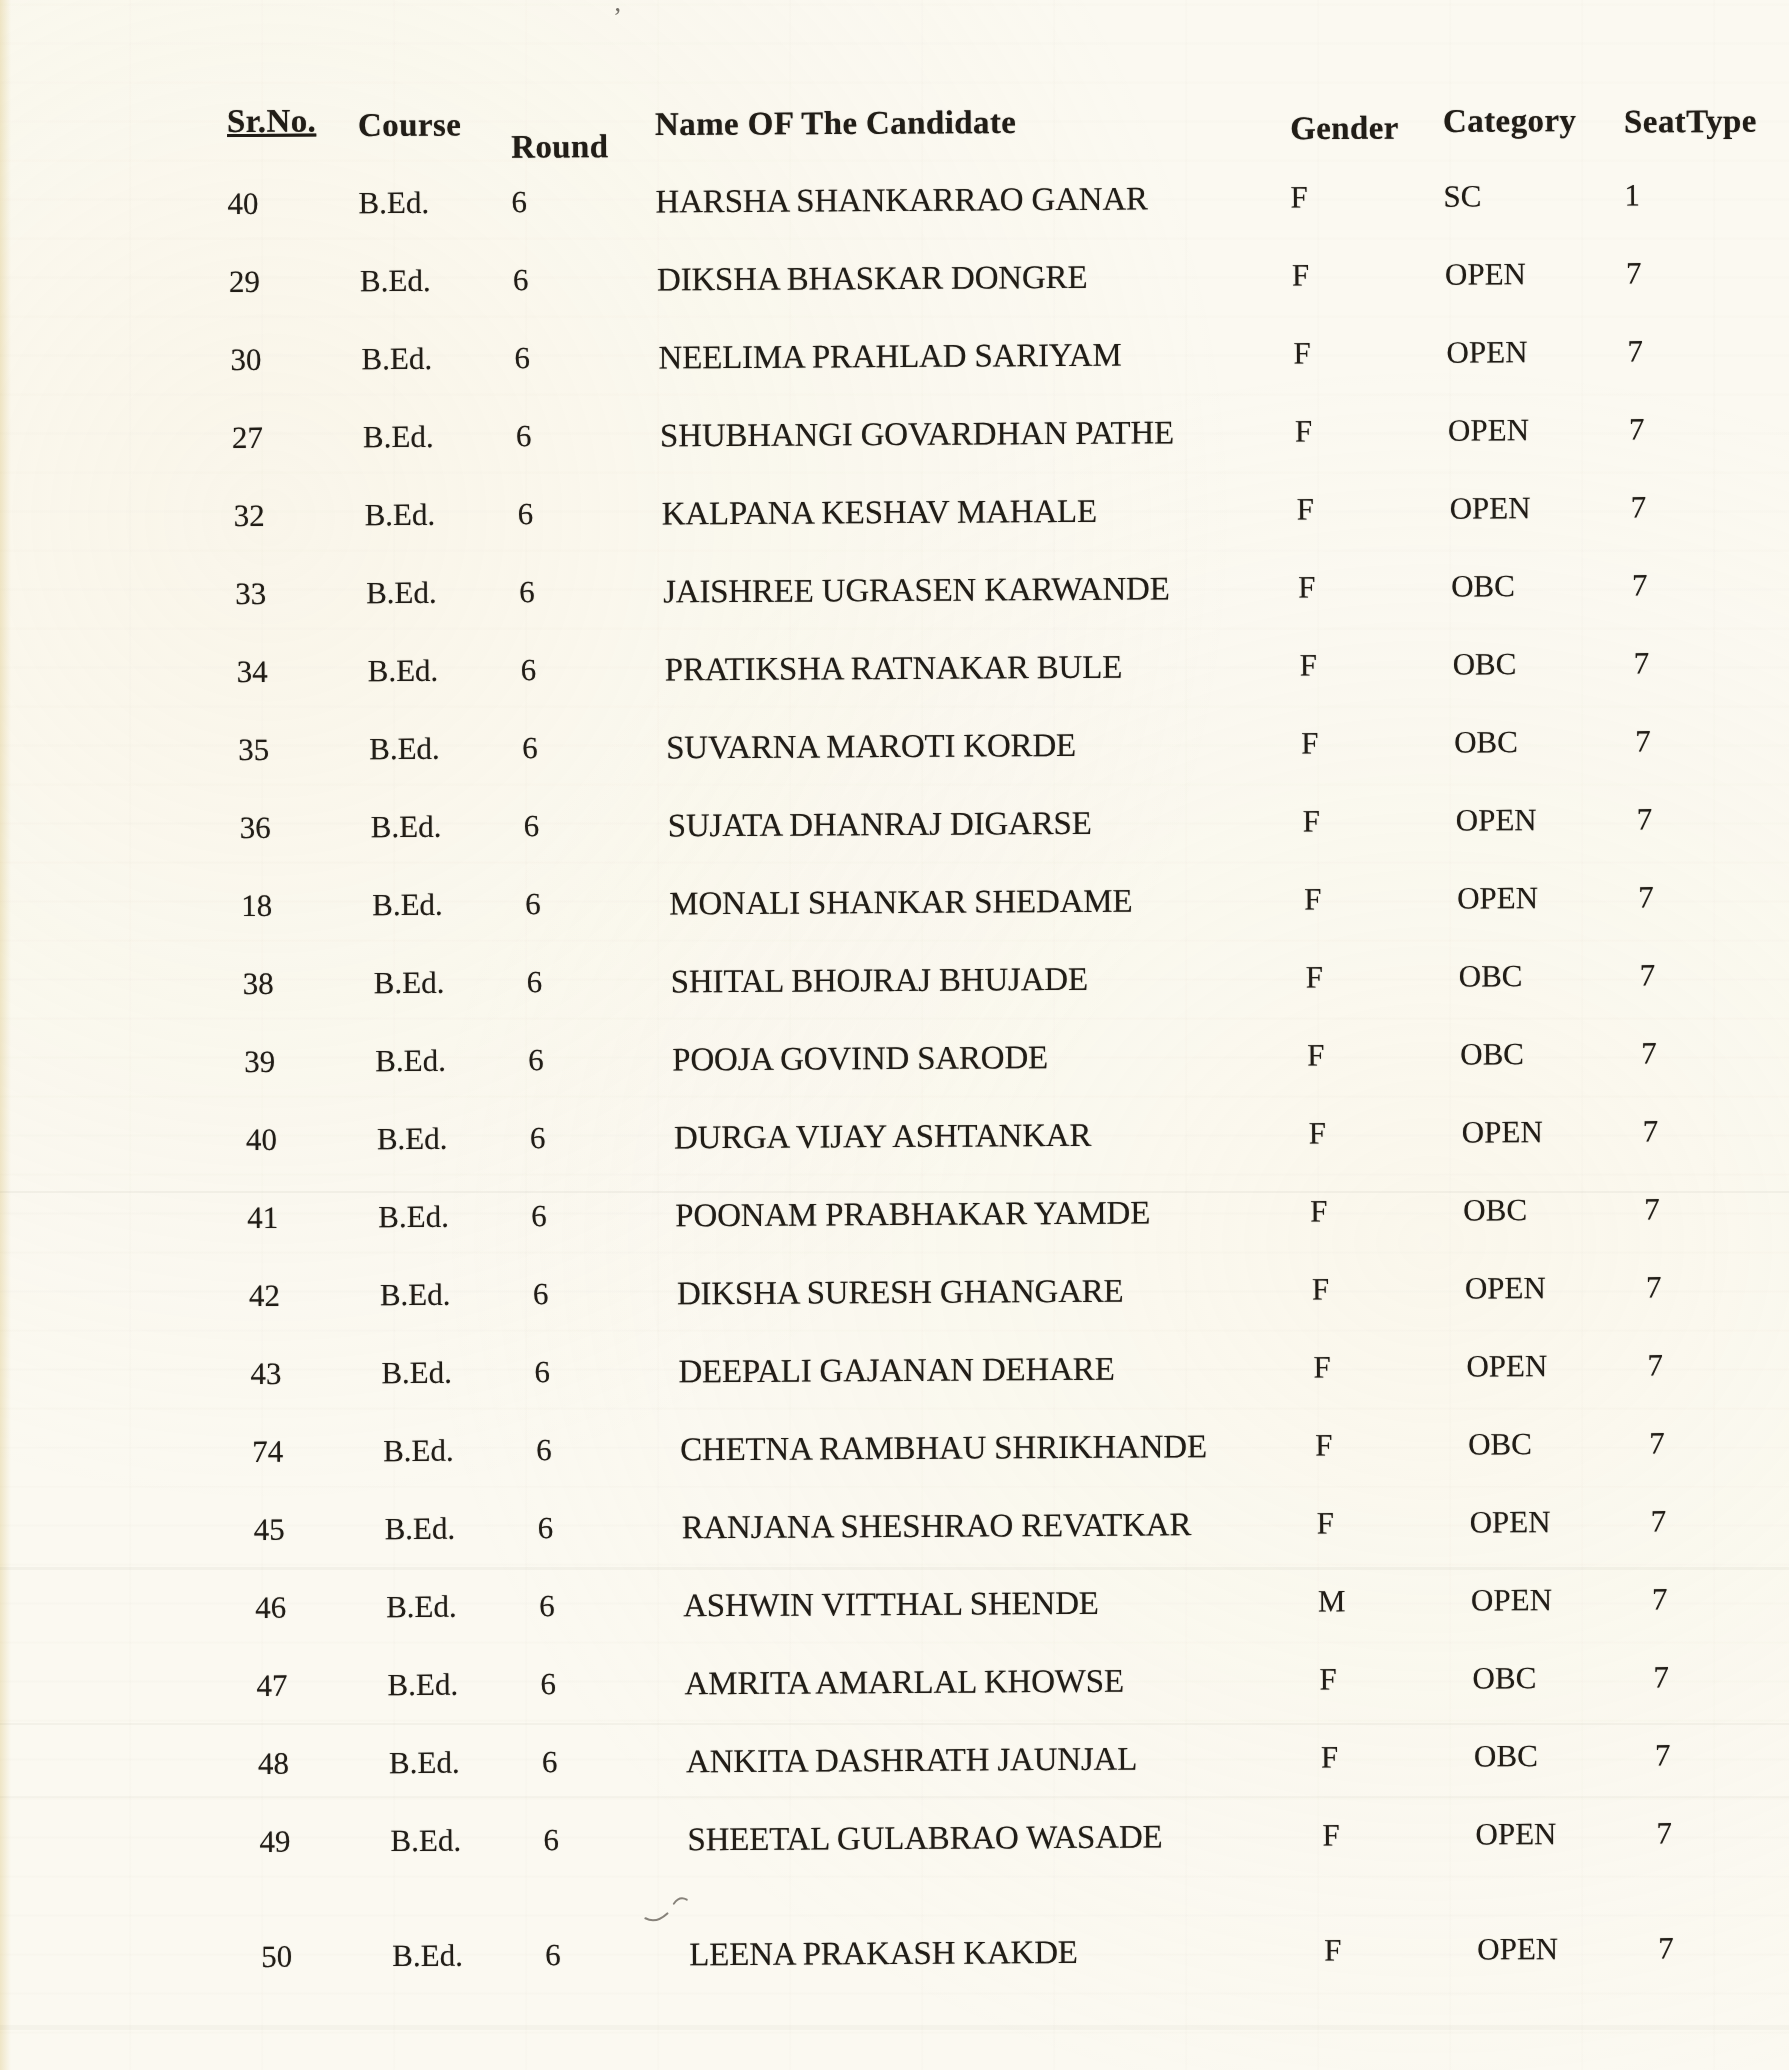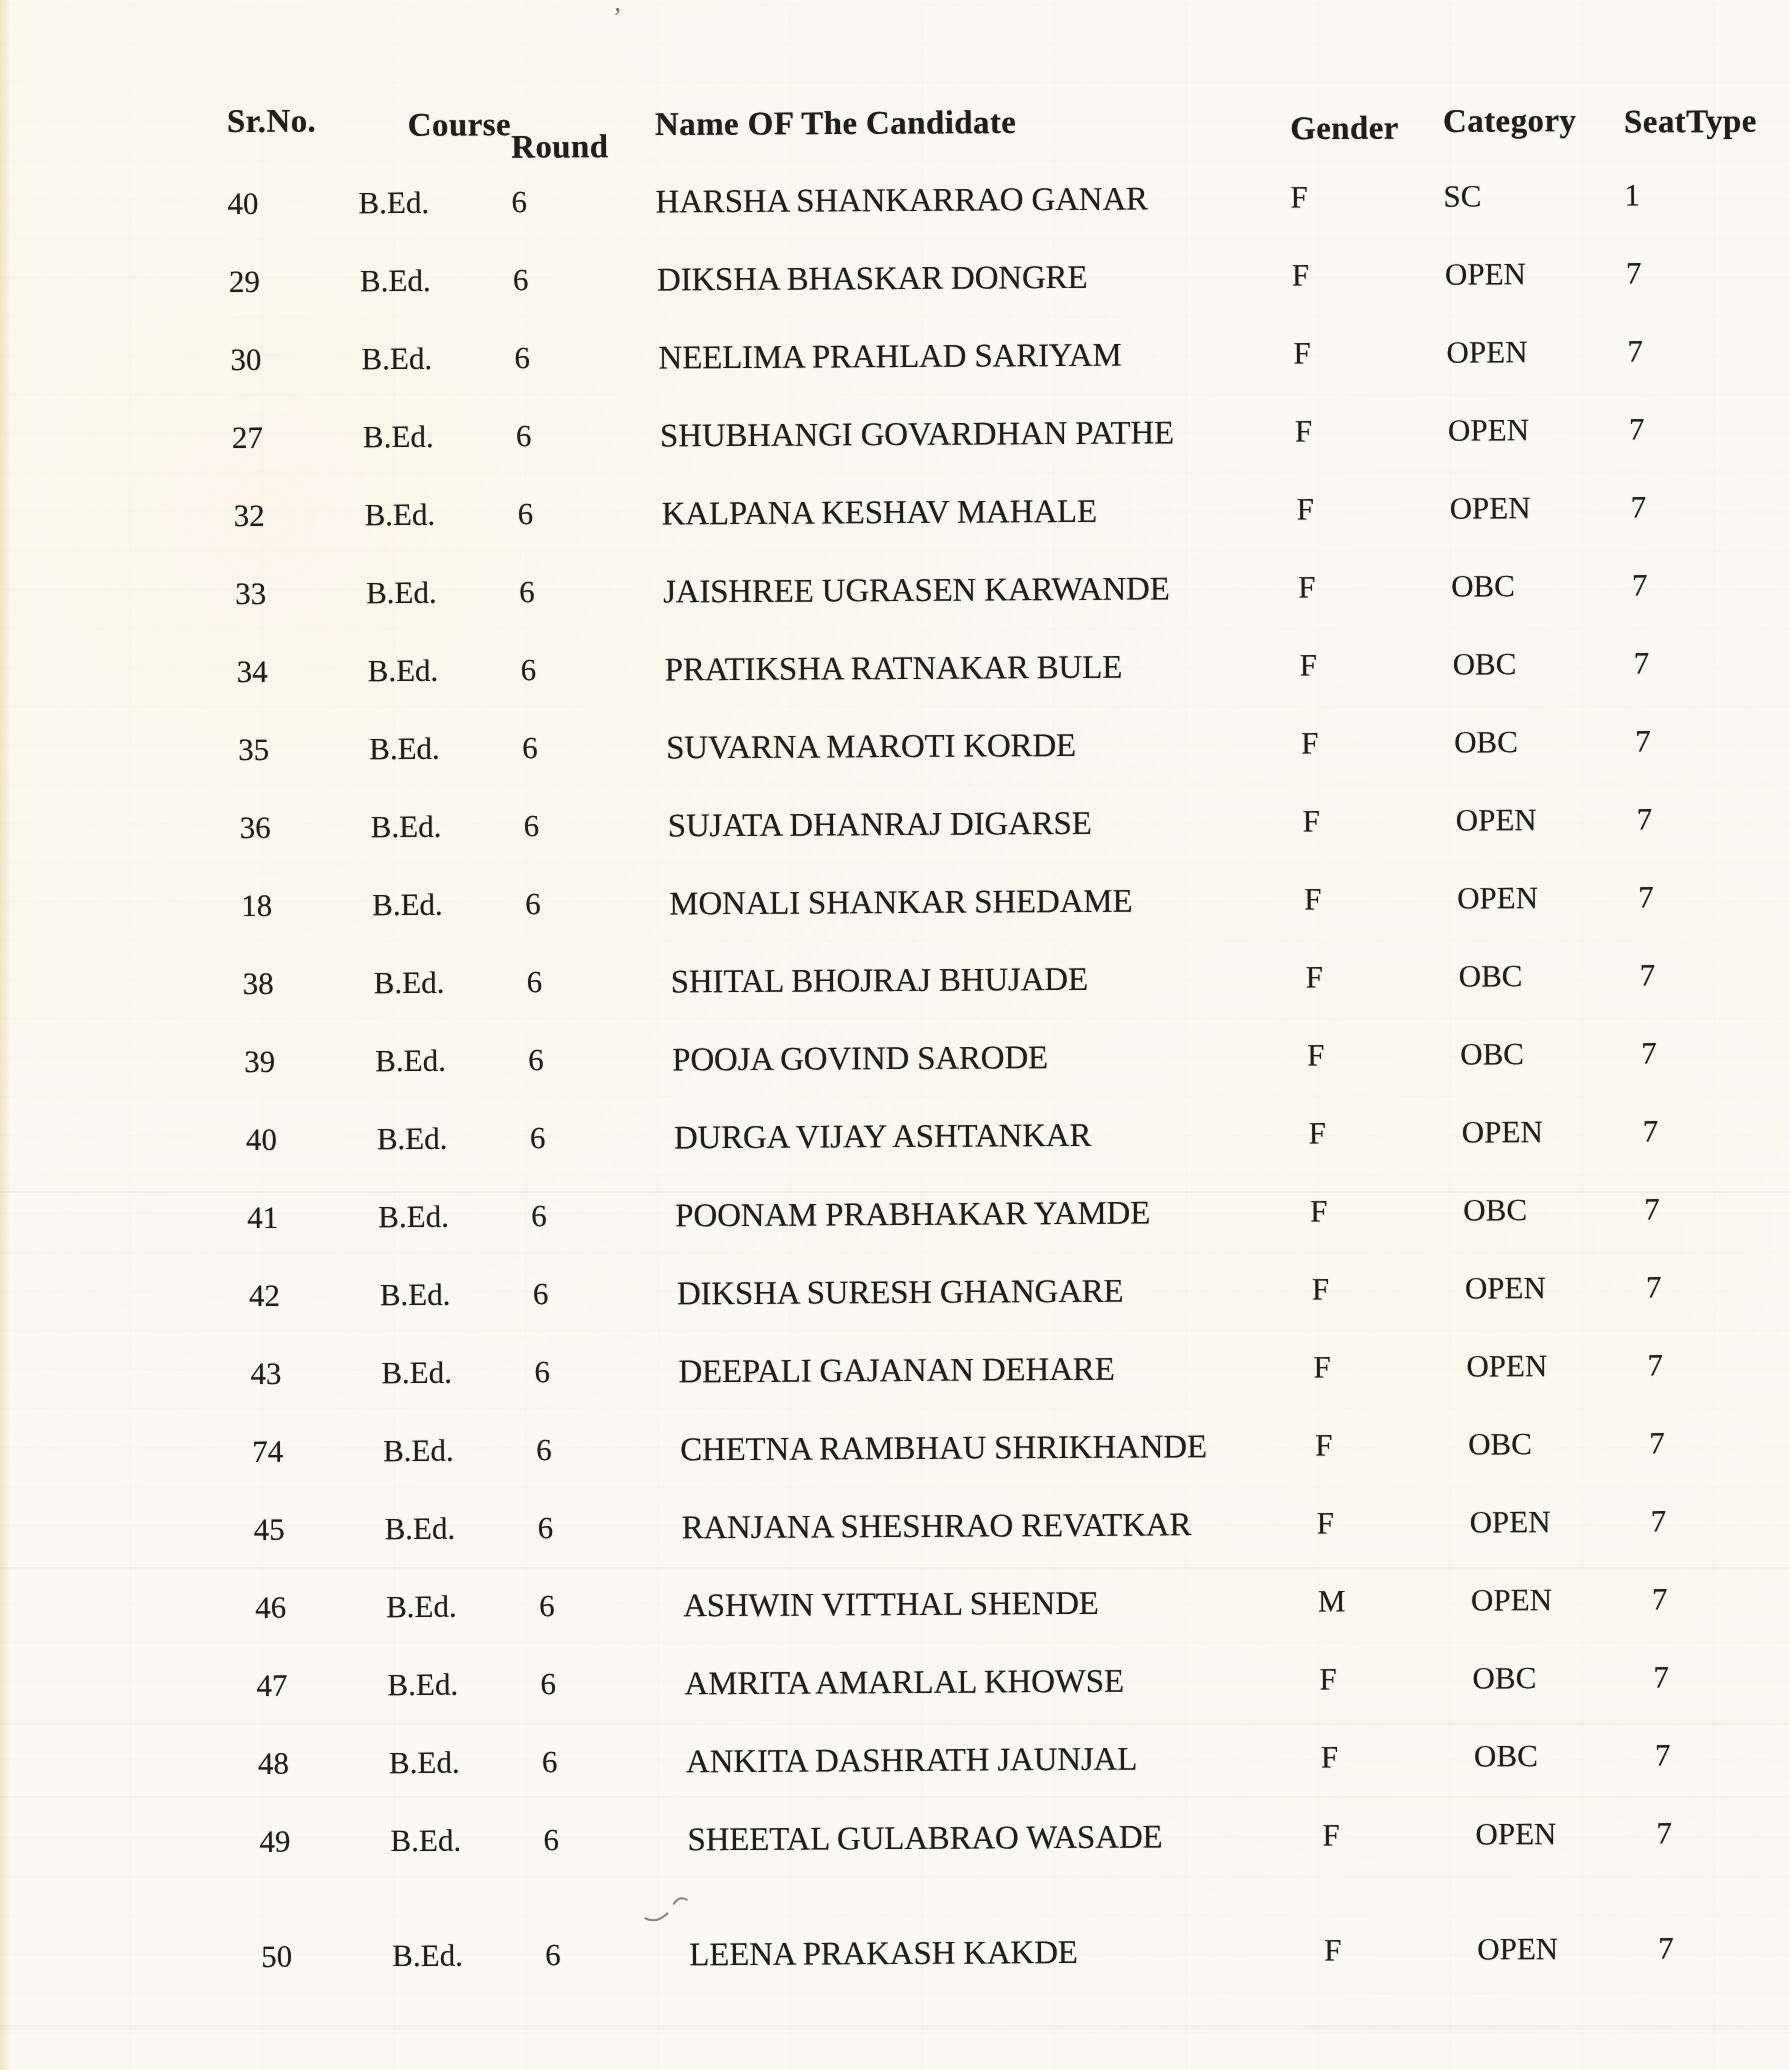--- a/index.html
+++ b/index.html
@@ -45,22 +45,22 @@
     left: 0;
     width: 100%;
   }
   .table-header .hcell {
     font-weight: bold;
     font-size: 33px;
     letter-spacing: 0.4px;
     white-space: nowrap;
     text-shadow: 0 0 1.1px rgba(25,20,15,0.55);
   }
-  .table-header .hcell:nth-child(1) { transform: translateY(0px); }
-  .table-header .hcell:nth-child(2) { transform: translateY(4.8px); text-align: right; }
+  .table-header .hcell:nth-child(1) { transform: translateY(0px); text-decoration: underline; }
+  .table-header .hcell:nth-child(2) { transform: translateY(4.8px); }
   .table-header .hcell:nth-child(3) { transform: translateY(11.3px); margin-top: 16px; }
   .table-header .hcell:nth-child(4) { transform: translateY(5.6px); }
   .table-header .hcell:nth-child(5) { transform: translateY(1.6px); margin-top: 12px; }
   .table-header .hcell:nth-child(6) { transform: translateY(7.3px); }
   .table-header .hcell:nth-child(7) { transform: translateY(9px); }
 
   .table-body {
     position: absolute;
     top: 165px;
     left: 0;

